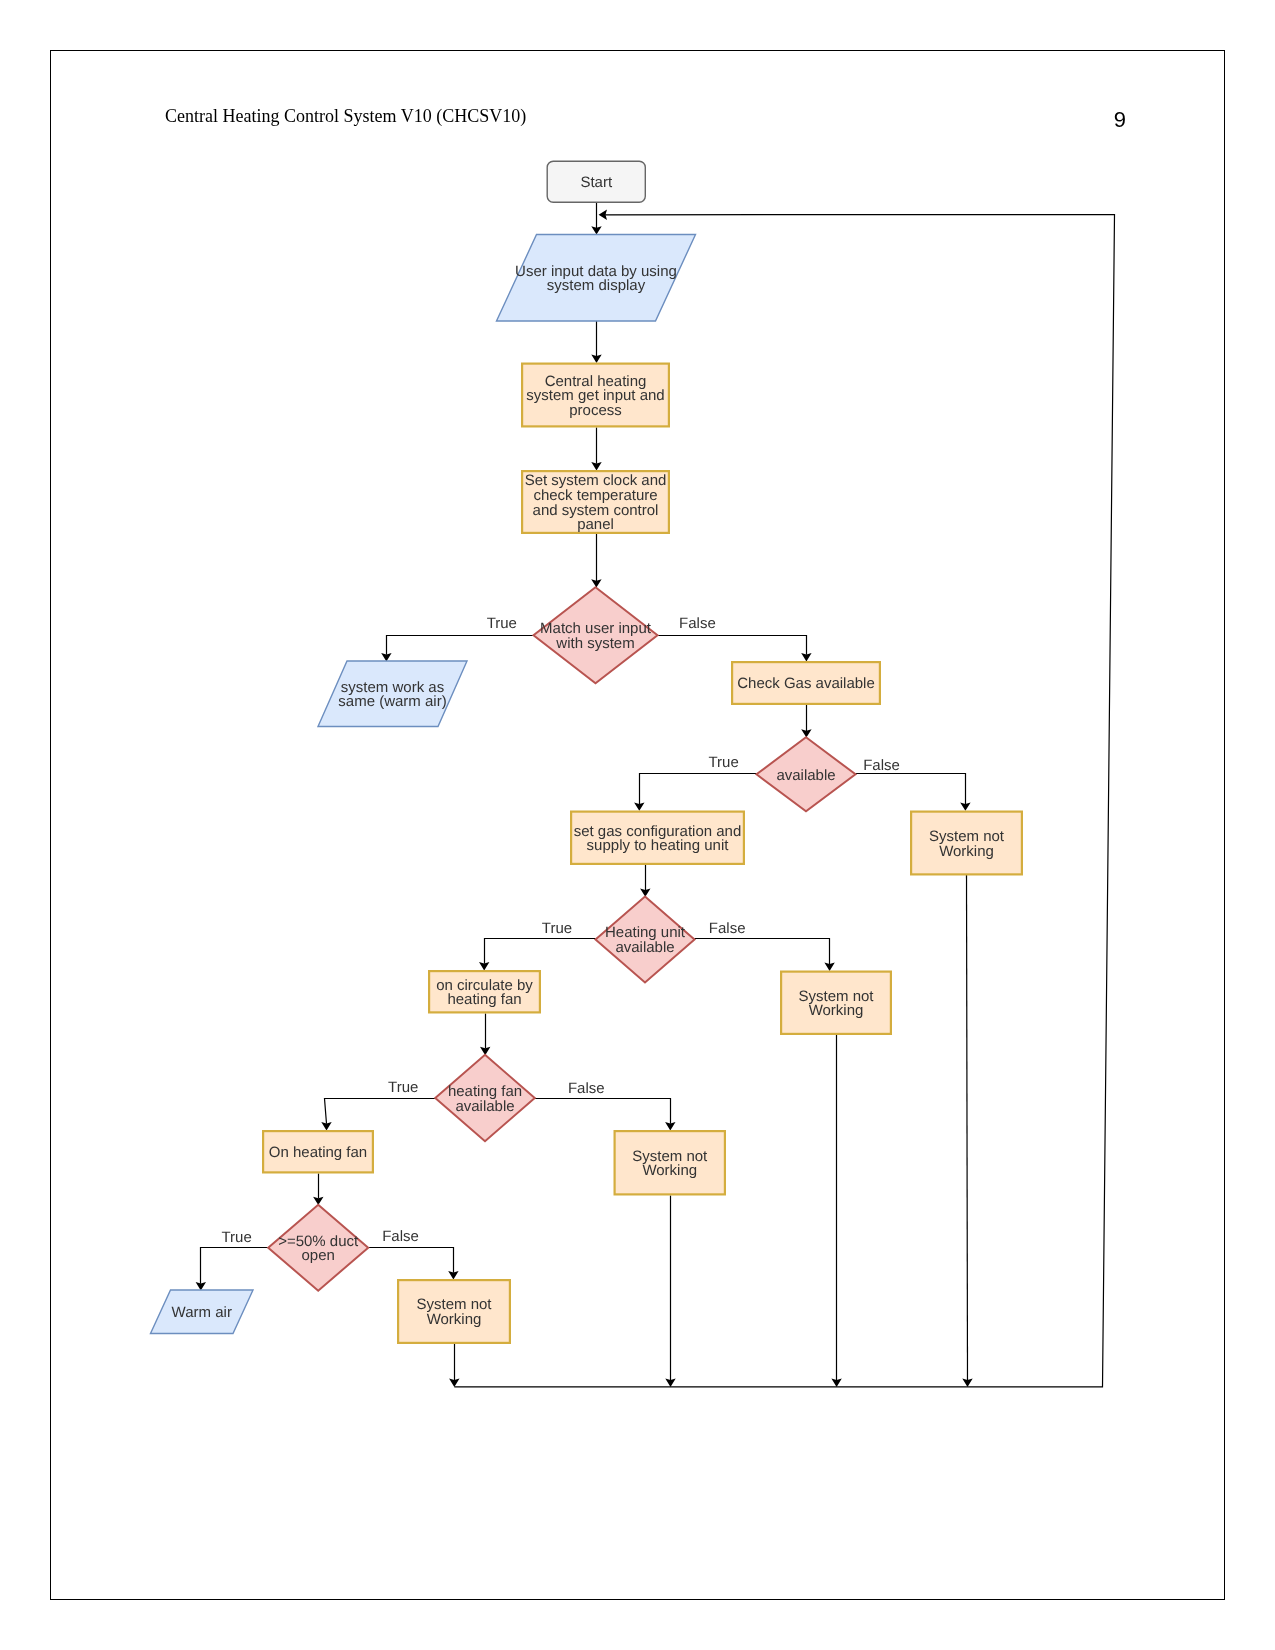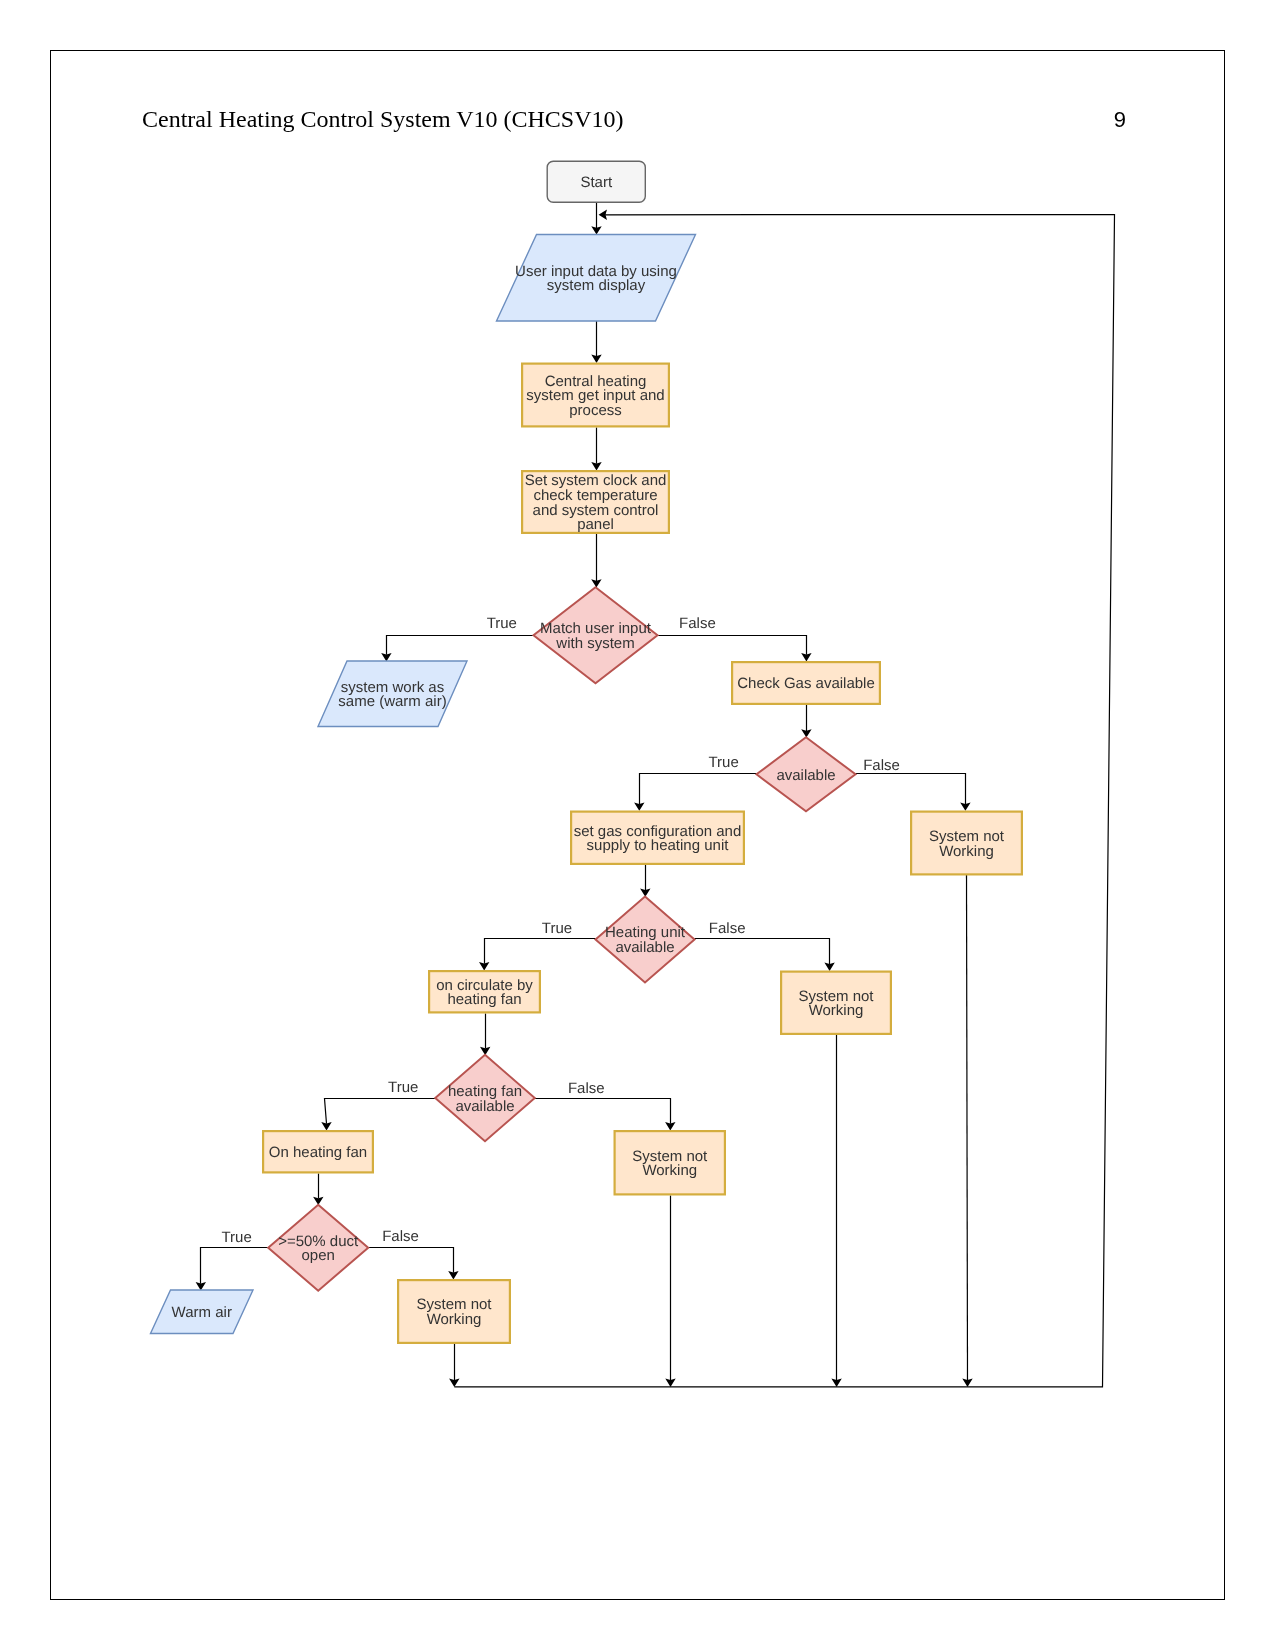--- a/index.html
+++ b/index.html
@@ -1,21 +1,21 @@
 <!DOCTYPE html>
 <html><head>
 <meta charset="utf-8">
 <title>Central Heating Control System V10 (CHCSV10)</title>
 <style>
   html,body{margin:0;padding:0;background:#ffffff;}
   body{width:1275px;height:1650px;overflow:hidden;font-family:"Liberation Sans",sans-serif;-webkit-font-smoothing:antialiased;}
   #page{position:absolute;left:0;top:0;width:1275px;height:1650px;background:#ffffff;}
   #doc-title,#page-number{transform:translateZ(0);}
   #page-border{position:absolute;left:50px;top:50px;width:1175px;height:1550px;border:1.3px solid #000000;box-sizing:border-box;}
-  #doc-title{position:absolute;left:142px;top:106.5px;font-family:"Liberation Serif",serif;font-size:24px;color:#000;white-space:nowrap;line-height:1;}
+  #doc-title{position:absolute;left:165px;top:106.5px;font-family:"Liberation Serif",serif;font-size:18px;color:#000;white-space:nowrap;line-height:1;}
   #page-number{position:absolute;left:1113.8px;top:108.6px;font-family:"Liberation Sans",sans-serif;font-size:22px;color:#000;line-height:1;}
   #flow{position:absolute;left:0;top:0;width:1275px;height:1650px;transform:translateZ(0);}
   .ed{fill:none;stroke:#000000;stroke-width:1.2;stroke-linejoin:miter;stroke-linecap:butt;}
   .nl{font-family:"Liberation Sans",sans-serif;font-size:15px;fill:#333333;text-anchor:middle;}
   #flow text{text-rendering:geometricPrecision;}
   .el{font-family:"Liberation Sans",sans-serif;font-size:15px;fill:#333333;text-anchor:middle;}
 </style>
 </head>
 <body>
 

